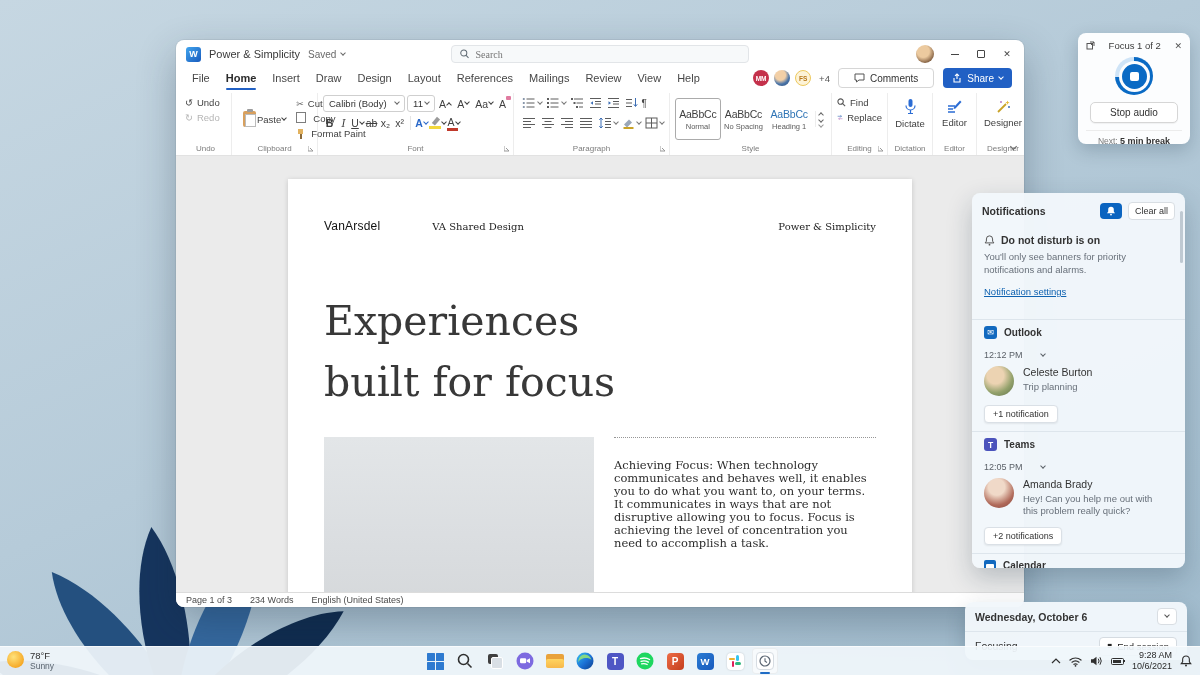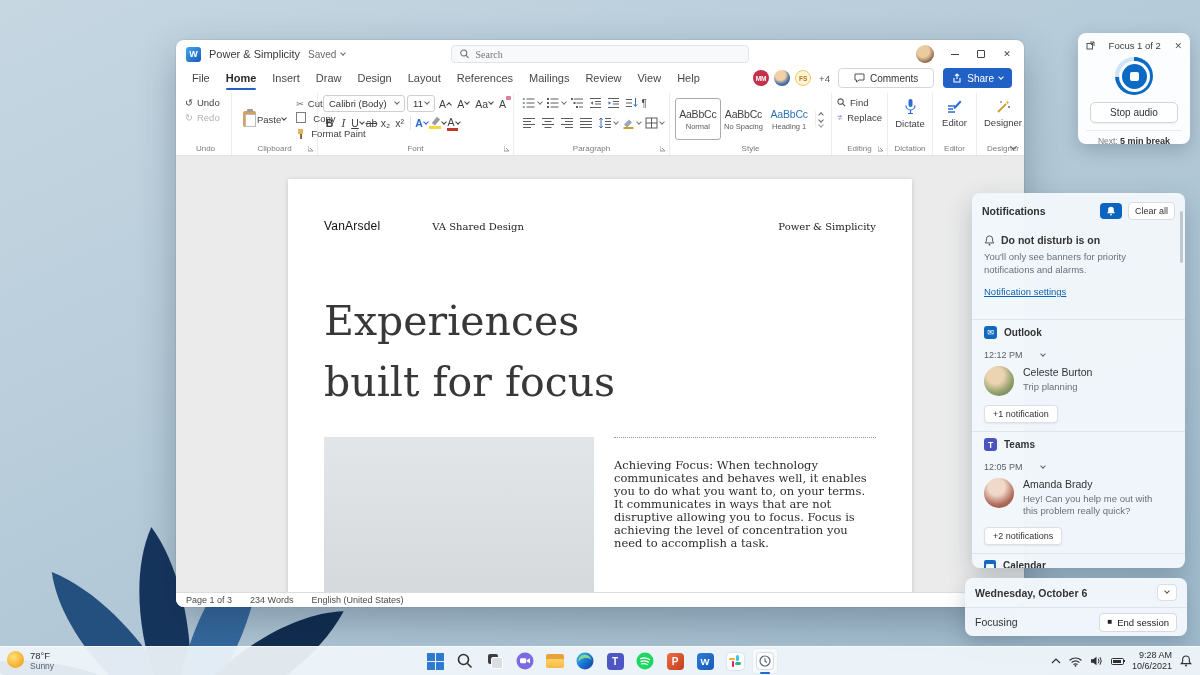--- a/index.html
+++ b/index.html
@@ -138,21 +138,21 @@
 .nf-body{display:flex;gap:9px;margin-top:2px}
 .avatar30{width:30px;height:30px;border-radius:50%;flex:none}
 .av-celeste{background:radial-gradient(circle at 38% 32%,#ecd3b2 0 30%,#93a16b 62%,#5c6e4a)}
 .av-amanda{background:radial-gradient(circle at 42% 30%,#f0d9c8 0 30%,#b06a5a 66%,#86443c)}
 .nf-name{font-size:10.5px;color:#333}
 .nf-msg{font-size:9.5px;color:#68707a;margin-top:3px;line-height:1.3;max-width:140px}
 .nf-pill{display:inline-block;margin:9px 0 0 0;padding:3px 8px;background:#fff;border:1px solid #dae0e6;border-radius:4px;font-size:9px;color:#333;box-shadow:0 1px 2px rgba(0,0,0,.07)}
 .nf-scroll{position:absolute;right:2px;top:18px;width:3px;height:52px;border-radius:2px;background:#bfc9d2}
 
 
-#flyout{position:absolute;left:965px;top:578px;width:222px;height:58px;background:rgba(242,247,251,.97);border-radius:8px;
+#flyout{position:absolute;left:965px;top:602px;width:222px;height:58px;background:rgba(242,247,251,.97);border-radius:8px;
 box-shadow:0 8px 20px rgba(20,40,60,.22);z-index:20}
 .fl-row{height:29px;display:flex;align-items:center;padding:0 10px}
 .fl-date{font-size:10.5px;font-weight:700;color:#333;flex:1}
 .fl-chev{width:20px;height:17px;border:1px solid #d9dee3;border-radius:4px;background:#fff;display:flex;align-items:center;justify-content:center;color:#555}
 .fl-div{border-top:1px solid #dde5ec}
 .fl-status{font-size:10.5px;color:#333;flex:1}
 .fl-end{height:19px;padding:0 7px;background:#fff;border:1px solid #d5dbe1;border-radius:4px;display:flex;align-items:center;gap:5px;font-size:9.5px;color:#222}
 .fl-end .sq{font-size:8px;line-height:1}
 
 

